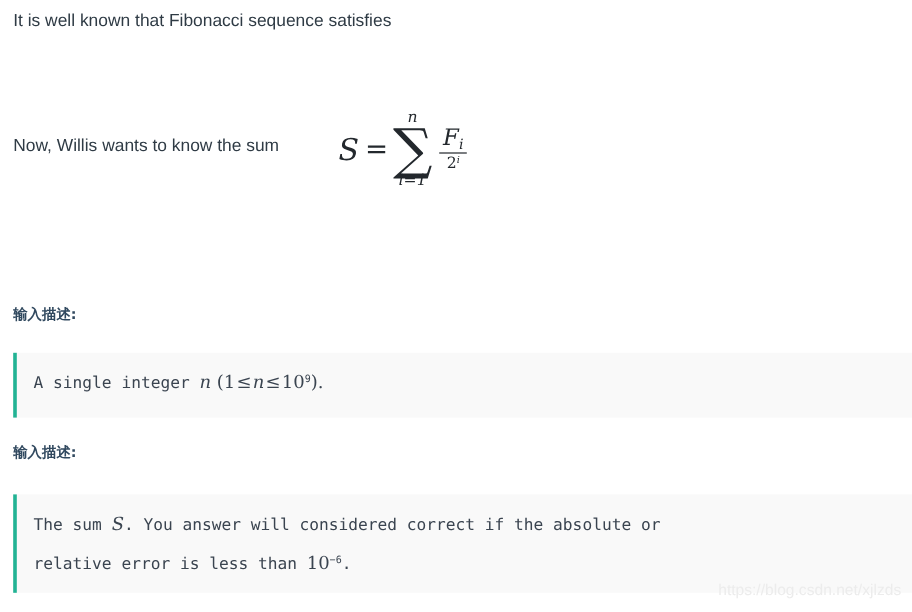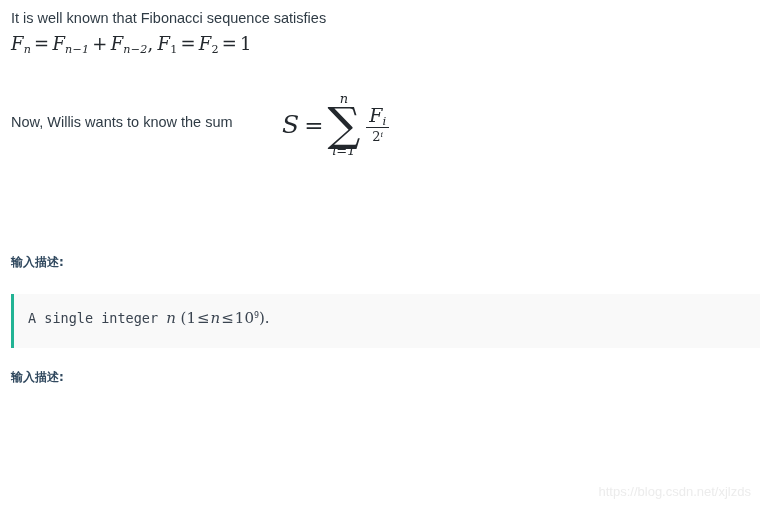--- a/index.html
+++ b/index.html
@@ -193,23 +193,20 @@
     user-select: none;
   }
 </style>
 </head>
 <body>
 
 <div class="page">
 
   <div class="para p-intro">It is well known that Fibonacci sequence satisfies</div>
 
-  <div class="math m-line1">
-    <span>F</span><sub>n</sub><span class="op">=</span><span>F</span><sub>n−1</sub><span class="op">+</span><span>F</span><sub>n−2</sub><span class="comma">,</span><span>F</span><sub class="sub-up">1</sub><span class="op">=</span><span>F</span><sub class="sub-up">2</sub><span class="op">=</span><span class="mathup">1</span>
-  </div>
 
   <div class="para p-now">Now, Willis wants to know the sum</div>
 
   <div class="sum-expr">
     <span class="sum-S">S</span>
     <span class="sum-eq">=</span>
     <span class="sigma-group">
       <span class="sigma-top">n</span>
       <span class="sigma-glyph">∑</span>
       <span class="sigma-bot">i=1</span>
@@ -223,16 +220,20 @@
 
 
   <div class="section-head h-input">输入描述:</div>
 
   <div class="codeblock cb-input">
     <div class="codeline cl-1"><span>A single integer </span><span class="imath">n</span><span class="imath-up"> (1</span><span class="rel">≤</span><span class="imath">n</span><span class="rel">≤</span><span class="imath-up">10</span><sup class="sup-up">9</sup><span class="imath-up">).</span></div>
   </div>
 
   <div class="section-head h-output">输入描述:</div>
 
+  <div class="codeblock cb-output">
+    <div class="codeline cl-1"><span>The sum </span><span class="imath">S</span><span>. You answer will considered correct if the absolute or</span></div>
+    <div class="codeline cl-2"><span>relative error is less than </span><span class="imath-up">10</span><sup class="sup-up">−6</sup><span>.</span></div>
+  </div>
 
   <div class="watermark">https://blog.csdn.net/xjlzds</div>
 
 </div>
 
 </body></html>

